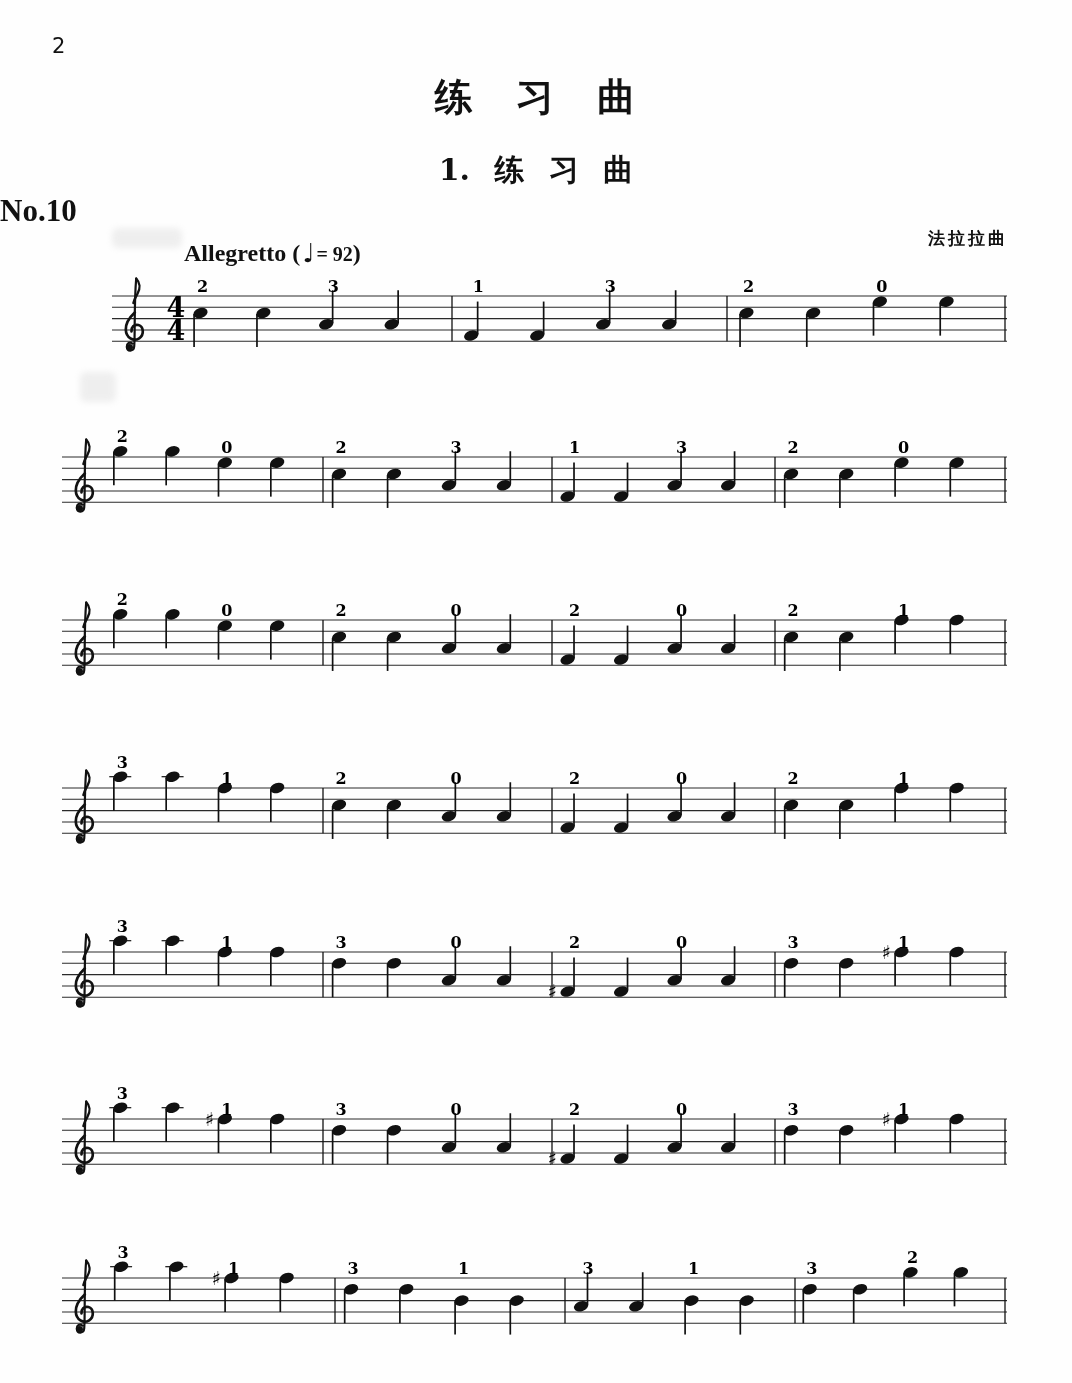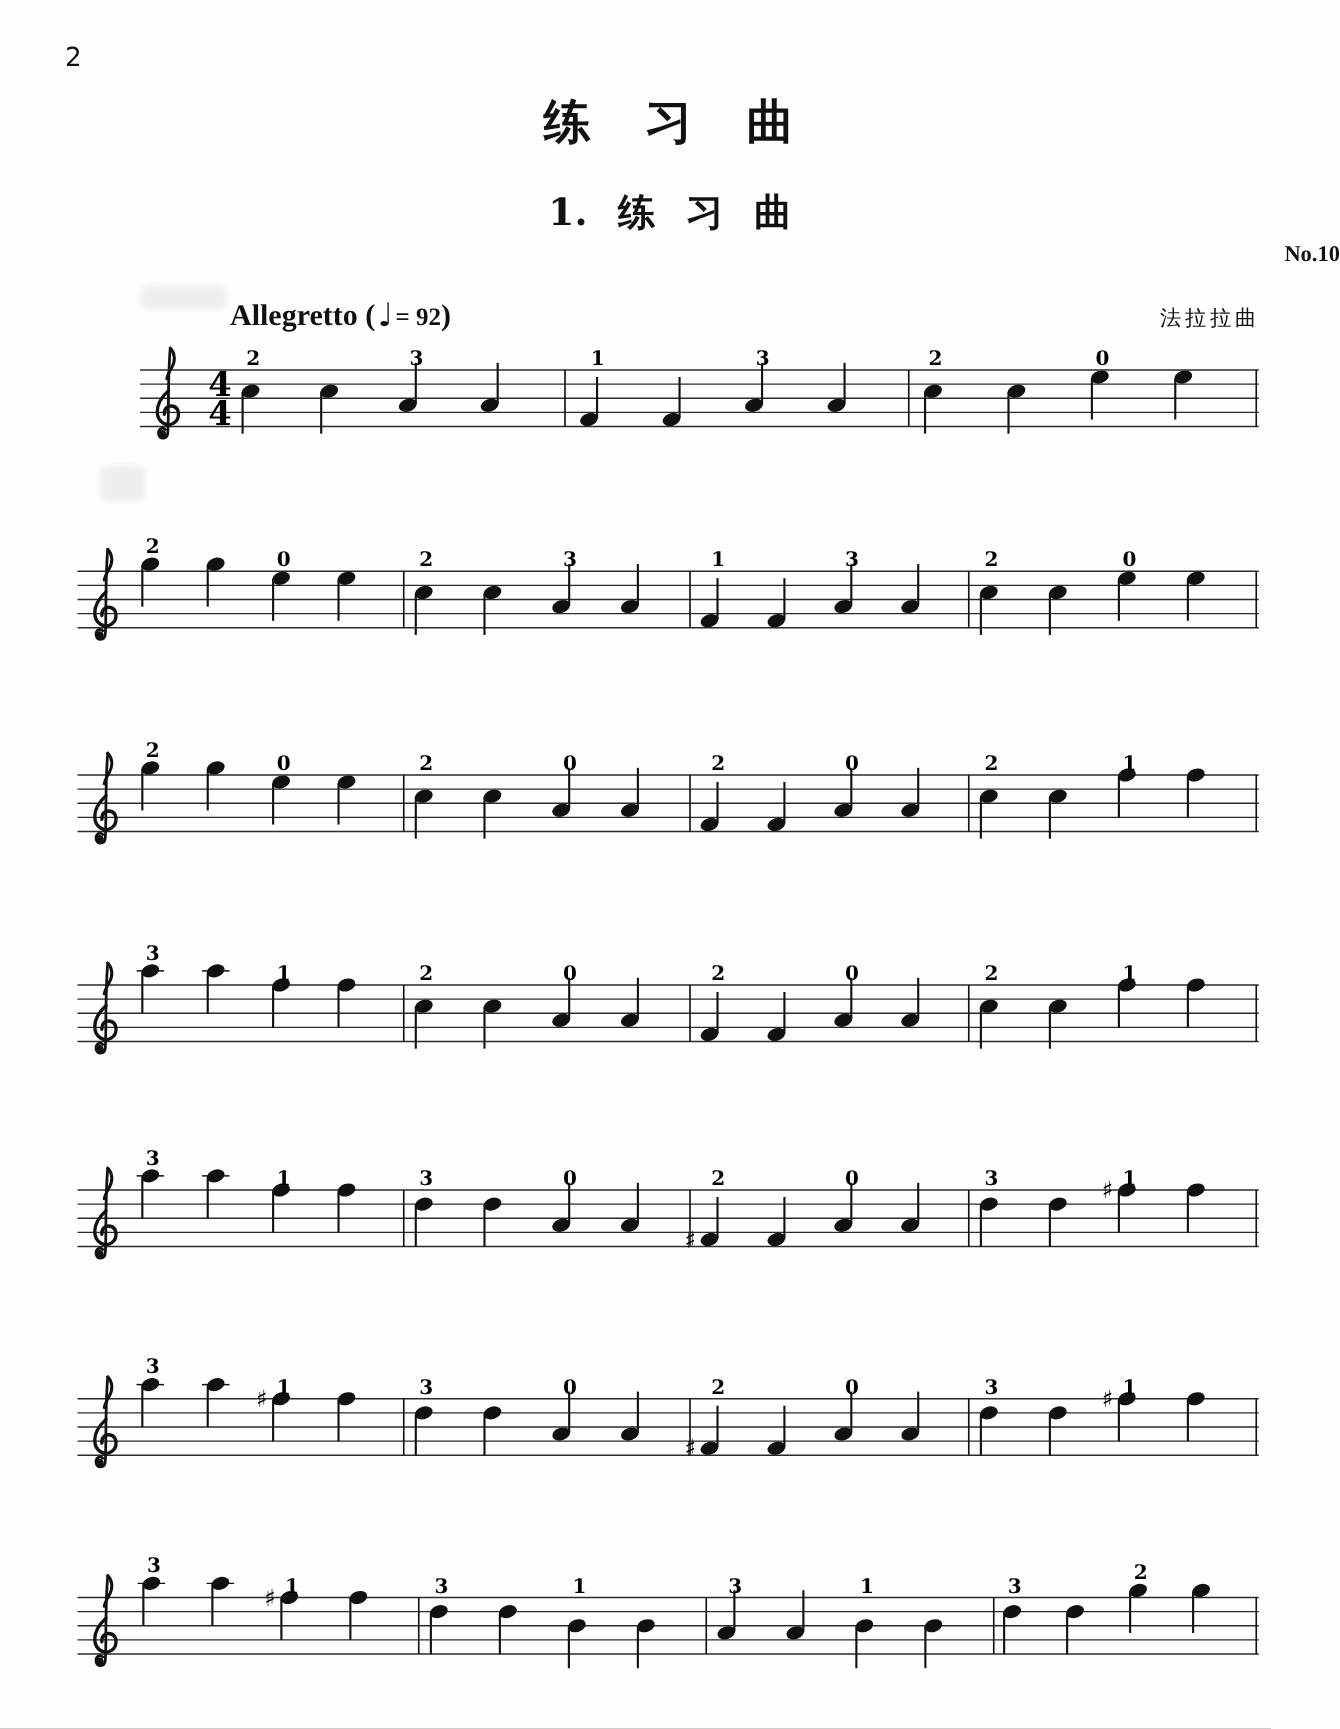--- a/index.html
+++ b/index.html
@@ -4,28 +4,28 @@
 <style>
   html,body{margin:0;padding:0;background:#888;}
   .page{position:relative;width:1072px;height:1383px;background:#fefefe;overflow:hidden;
         font-family:"DejaVu Sans",sans-serif;color:#111;margin:0 auto;}
   .pagenum{position:absolute;top:34px;left:52px;font-size:21px;font-weight:400;}
   .title{position:absolute;top:72px;left:0;width:100%;text-align:center;
          font-size:38px;font-weight:700;word-spacing:26px;letter-spacing:2px;}
   .subtitle{position:absolute;top:150px;left:0;width:100%;text-align:center;
             font-size:30px;font-weight:600;word-spacing:14px;
             font-family:"DejaVu Serif",serif;}
-  .no10{position:absolute;top:193px;left:0;width:100%;text-align:right;
-        font-size:18px;font-weight:700;font-family:"Liberation Serif","DejaVu Serif",serif;}
+  .no10{position:absolute;top:193px;left:0;width:100%;text-align:left;
+        font-size:31px;font-weight:700;font-family:"Liberation Serif","DejaVu Serif",serif;}
   .tempo{position:absolute;top:237px;left:163px;font-family:"Liberation Serif","DejaVu Serif",serif;
          font-weight:700;font-size:24px;margin-left:21px;}
   .tempo .qnote{font-family:"DejaVu Sans",sans-serif;font-size:26px;font-weight:400;
                 position:relative;top:1px;margin:0 2px;}
   .tempo .bpm{font-size:20px;}
-  .composer{position:absolute;top:243px;right:64px;font-size:17px;letter-spacing:3px;font-weight:400;}
+  .composer{position:absolute;top:227px;right:64px;font-size:17px;letter-spacing:3px;font-weight:700;}
   .smudge{position:absolute;background:#aaa;opacity:.18;filter:blur(3px);border-radius:6px;}
   svg.score{position:absolute;top:0;left:0;}
   .finger{font:700 16px "DejaVu Serif",serif;}
   .sharp{font:600 19px "DejaVu Sans",sans-serif;}
   .tsig{font:700 27px "DejaVu Serif",serif;}
 </style>
 </head>
 <body>
 
 <div class="page">

